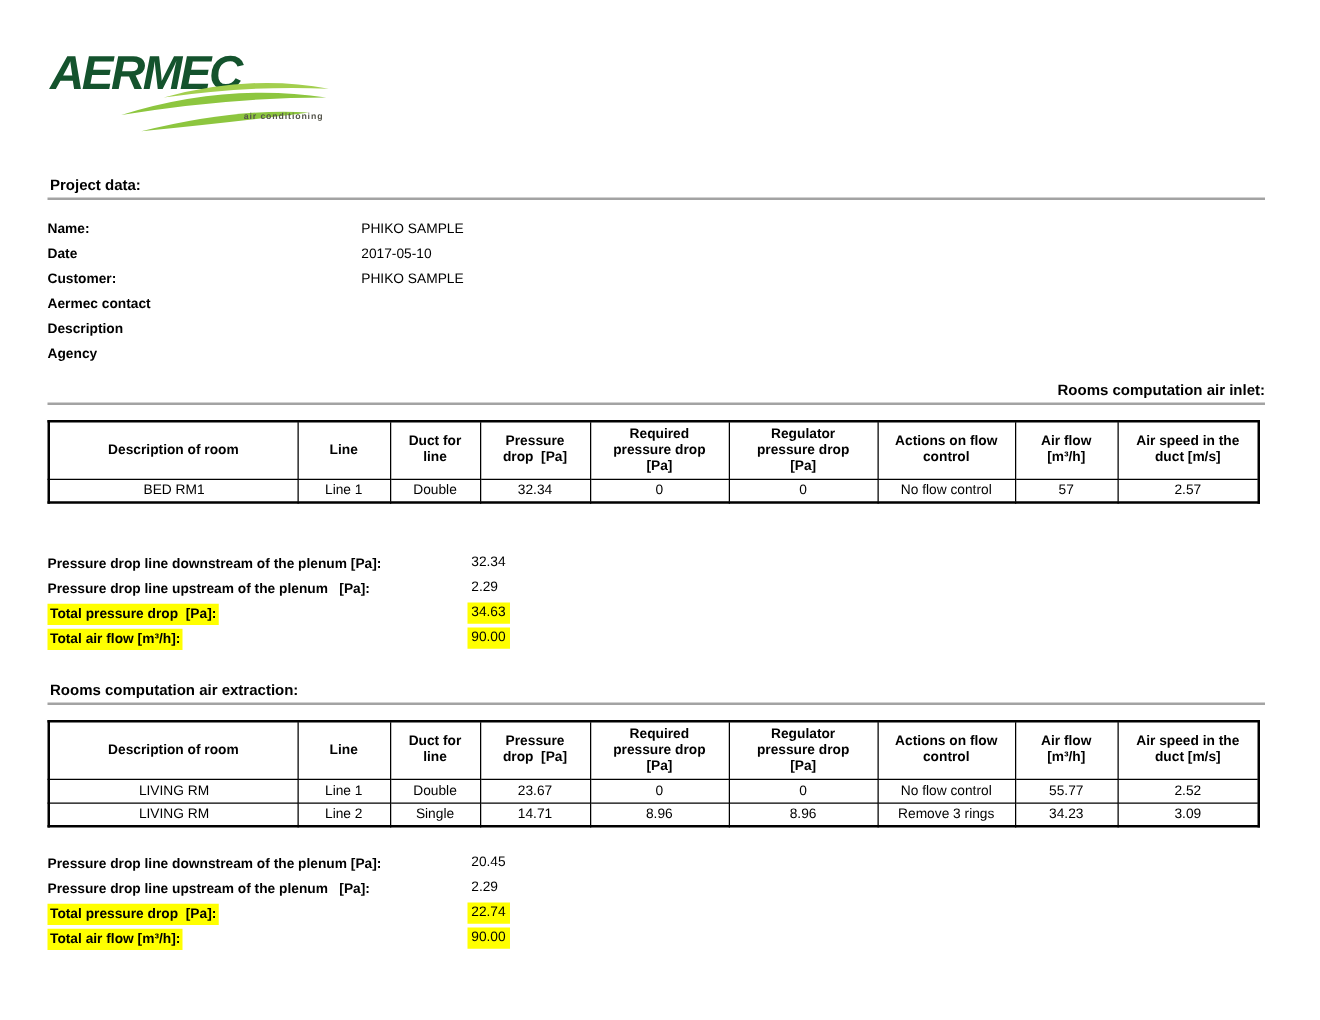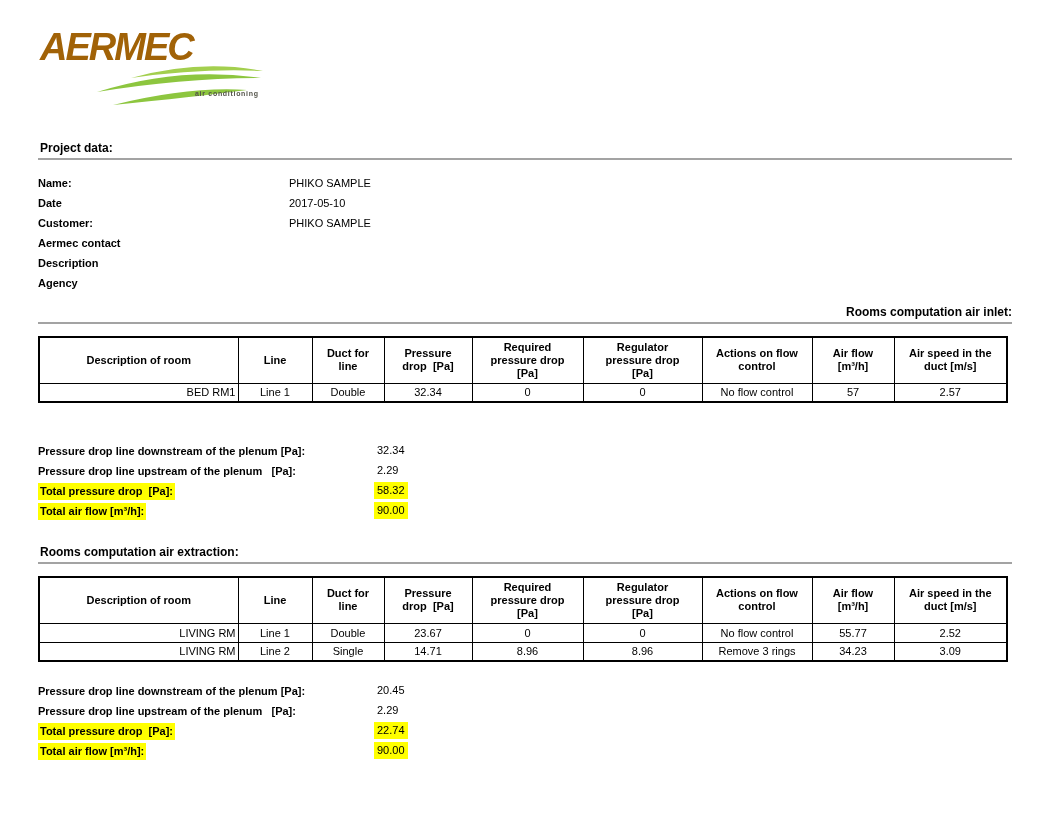--- a/index.html
+++ b/index.html
@@ -6,23 +6,23 @@
   html,body { background:#e8e8e8; }
   .page {
     position:relative; width:1056px; height:816px; background:#ffffff;
     font-family:"Liberation Sans", sans-serif; color:#000; overflow:hidden;
     margin:0 auto;
   }
 
   
   .logo { position:absolute; left:40px; top:26px; width:230px; height:84px; }
   .logo-text {
-    position:absolute; left:0; top:0;
+    position:absolute; left:0; top:12px;
     font-size:38px; font-weight:bold; font-style:italic;
-    letter-spacing:-2px; color:#a16207; line-height:42px;
+    letter-spacing:-2px; color:#14532d; line-height:42px;
   }
   .logo-waves { position:absolute; left:55px; top:40px; width:172px; height:42px; }
   .logo-tagline {
     position:absolute; left:155px; top:64px;
     font-size:7px; font-weight:bold; color:#54544a; letter-spacing:0.7px;
     white-space:nowrap;
   }
 
   
   .report-title {
@@ -61,21 +61,21 @@
   .t-inlet      { top:336px; }
   .t-extraction { top:576px; }
   table.rooms th, table.rooms td {
     border:1px solid #000; text-align:center; vertical-align:middle;
     padding:1px 2px; overflow:hidden;
   }
   table.rooms thead th {
     height:46px; font-weight:bold; white-space:pre; line-height:13px;
   }
   table.rooms tbody td { height:19px; font-weight:normal; }
-  table.rooms tbody td.cell-desc { text-align:right; padding-left:3px; }
+  table.rooms tbody td.cell-desc { text-align:center; padding-left:3px; }
 
   
   .summary { position:absolute; left:38px; width:600px; }
   .s-inlet      { top:441px; }
   .s-extraction { top:681px; }
   .summary-row { position:relative; height:20px; }
   .summary-label {
     display:inline-block; font-size:11px; font-weight:bold;
     line-height:14px; padding:1px 2px 2px 0; white-space:pre;
   }
@@ -157,21 +157,21 @@
           <td>0</td>
           <td>No flow control</td>
           <td>57</td>
           <td>2.57</td>
         </tr>
       </tbody>
   </table>
   <div class="summary s-inlet">
       <div class="summary-row"><span class="summary-label">Pressure drop line downstream of the plenum [Pa]:</span><span class="summary-value">32.34</span></div>
       <div class="summary-row"><span class="summary-label">Pressure drop line upstream of the plenum   [Pa]:</span><span class="summary-value">2.29</span></div>
-      <div class="summary-row"><span class="summary-label hl">Total pressure drop  [Pa]:</span><span class="summary-value hl">58.32</span></div>
+      <div class="summary-row"><span class="summary-label hl">Total pressure drop  [Pa]:</span><span class="summary-value hl">34.63</span></div>
       <div class="summary-row"><span class="summary-label hl">Total air flow [m³/h]:</span><span class="summary-value hl">90.00</span></div>
     </div>
 
   <div class="section-heading h-extraction">Rooms computation air extraction:</div>
   <table class="rooms t-extraction">
     <colgroup>
       <col style="width:199px">
         <col style="width:74px">
         <col style="width:72px">
       <col style="width:88px">

